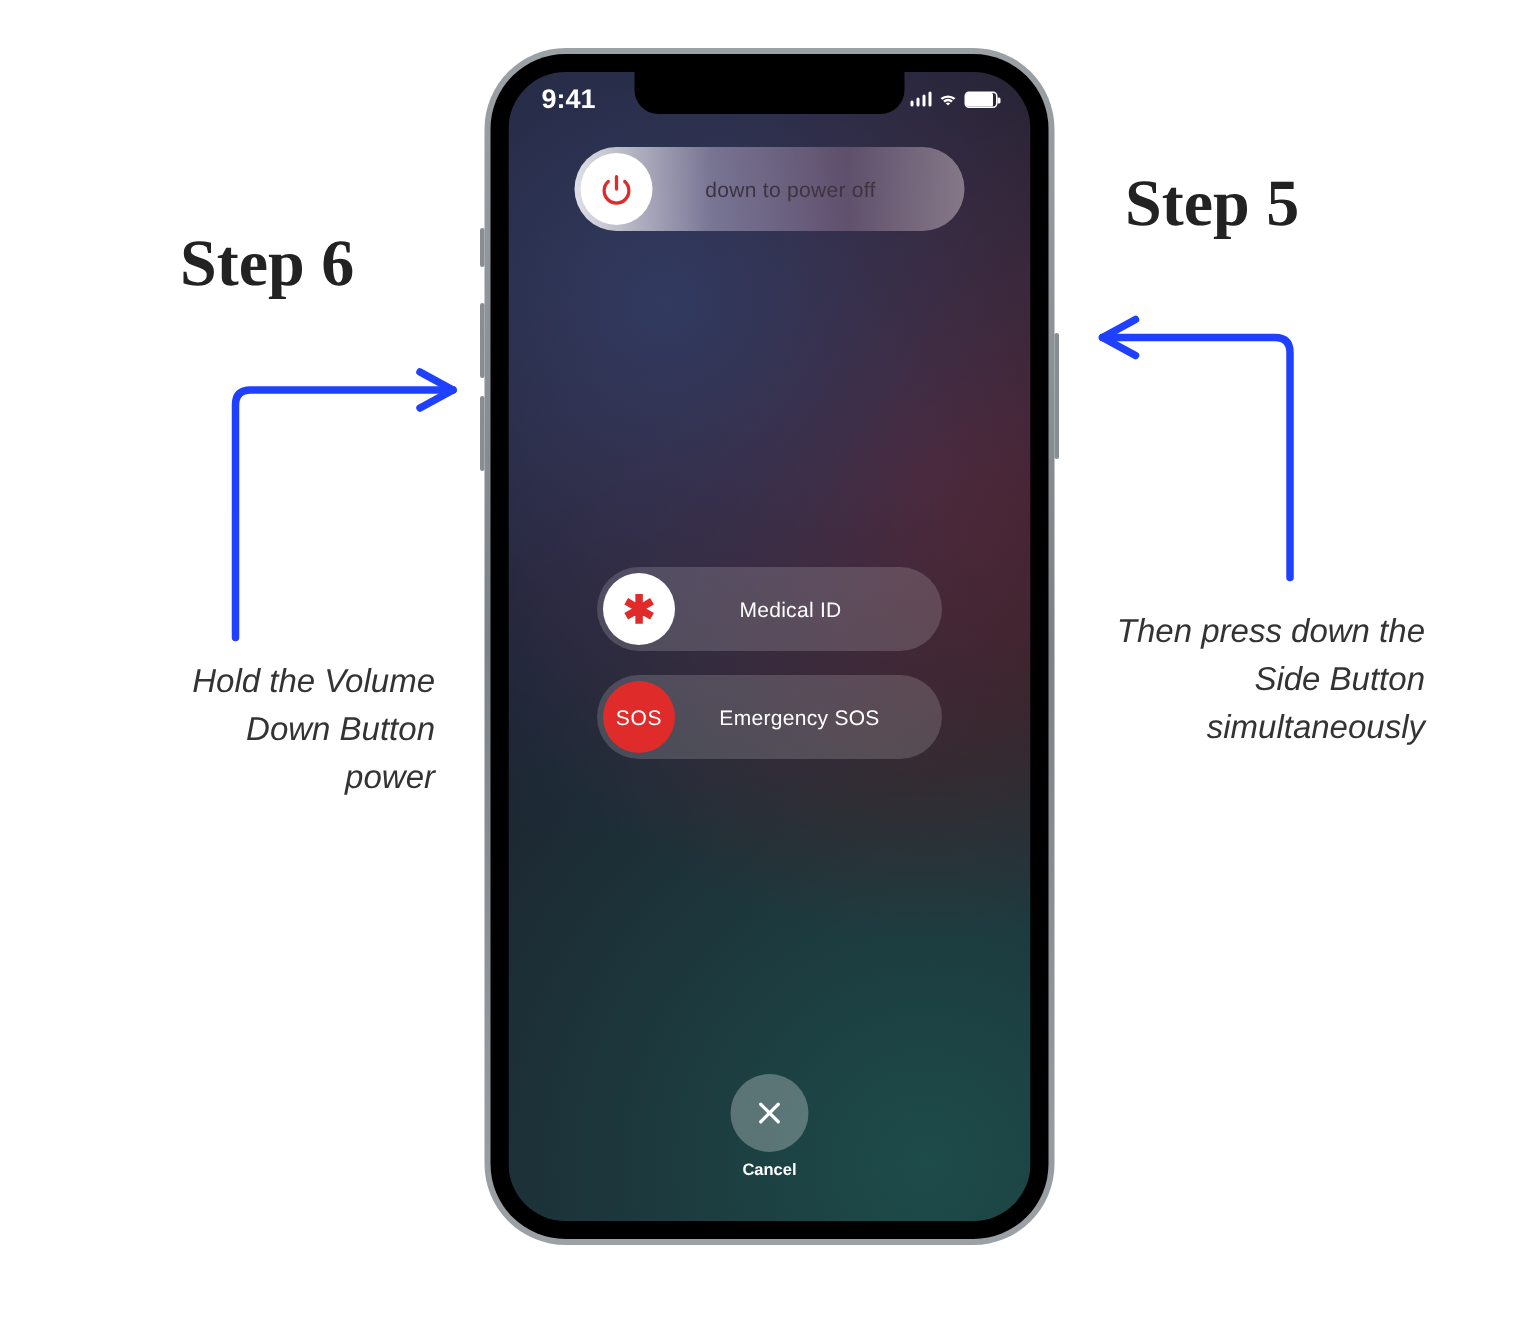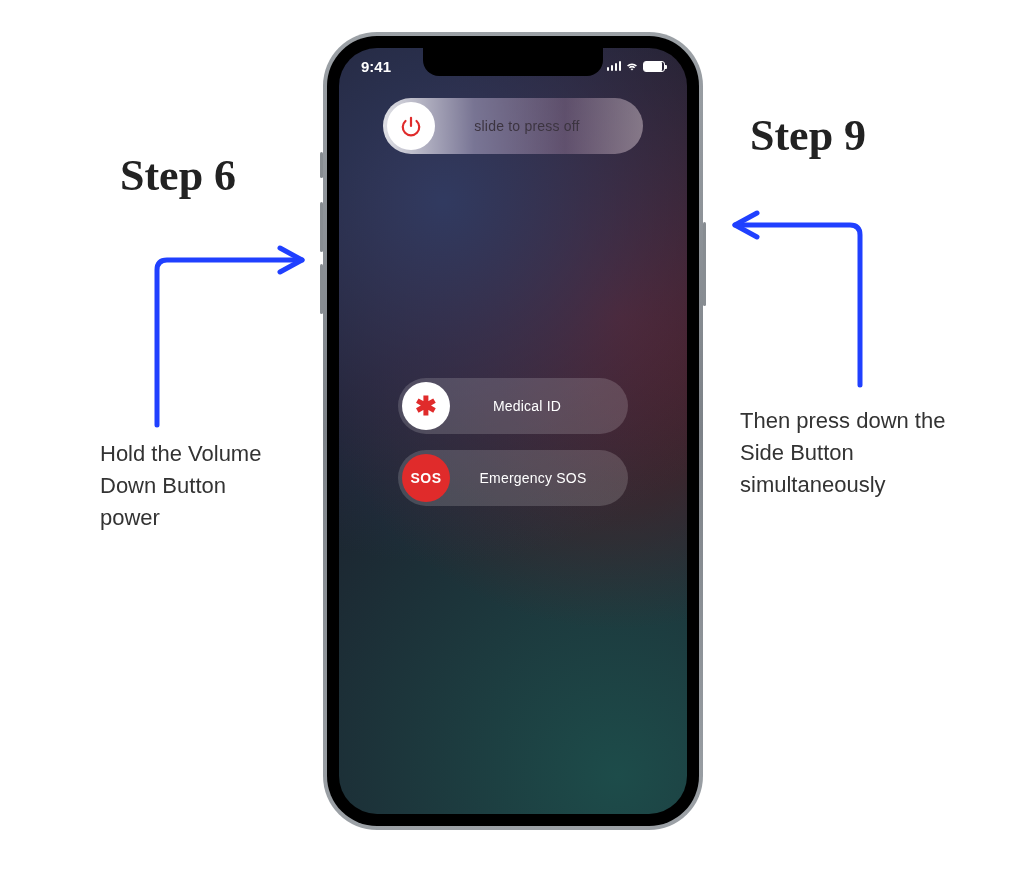--- a/index.html
+++ b/index.html
@@ -64,21 +64,21 @@
     position: absolute;
     top: 0;
     left: 0;
     right: 0;
     height: 30px;
     display: flex;
     justify-content: space-between;
     align-items: center;
     padding: 6px 22px 0;
     color: #fff;
-    font-size: 15px;
+    font-size: 18px;
     font-weight: 600;
     z-index: 4;
   }
   .status-right {
     display: flex;
     align-items: center;
     gap: 4px;
   }
   .bars {
     display: flex;
@@ -169,21 +169,21 @@
 
   
   .slider.sos {
     top: 402px;
     width: 230px;
     background: rgba(255,255,255,0.16);
   }
   .slider.sos .knob {
     background: #e02b2b;
     color: #fff;
-    font-weight: 700;
+    font-weight: 400;
     font-size: 14px;
     letter-spacing: 0.5px;
   }
   .slider.sos .label { color: #fff; margin-left: 12px; }
 
   
   .cancel-wrap {
     position: absolute;
     bottom: 28px;
     left: 50%;
@@ -228,23 +228,24 @@
     color: #222;
     font-family: Georgia, "Times New Roman", serif;
   }
   #step1-head { left: 120px; top: 150px; }
   #step2-head { left: 750px; top: 110px; }
 
   .step-body {
     position: absolute;
     font-size: 22px;
     color: #333;
-    text-align: left;
+    text-align: right;
     line-height: 1.45;
     font-family: "Segoe UI", Arial, sans-serif;
+    font-style: italic;
   }
   #step1-body { left: 100px; top: 438px; width: 190px; }
   #step2-body { left: 740px; top: 405px; width: 210px; }
 
   .arrow {
     position: absolute;
     stroke: #2040ff;
     stroke-width: 5;
     stroke-linecap: round;
     stroke-linejoin: round;
@@ -288,43 +289,51 @@
         </span>
       </div>
 
       <div class="slider power">
         <div class="knob">
           <svg width="22" height="22" viewBox="0 0 24 24" fill="none" stroke="currentColor" stroke-width="2.4" stroke-linecap="round">
             <path d="M12 3v9"></path>
               <path d="M18 6.5a9 9 0 1 1-12 0"></path>
           </svg>
         </div>
-        <div class="label">slide to press off</div>
+        <div class="label">down to power off</div>
       </div>
 
       <div class="slider medical">
         <div class="knob">✱</div>
         <div class="label">Medical ID</div>
       </div>
 
       <div class="slider sos">
         <div class="knob">SOS</div>
         <div class="label">Emergency SOS</div>
       </div>
 
+      <div class="cancel-wrap">
+        <div class="cancel-btn">
+          <svg width="20" height="20" viewBox="0 0 24 24" stroke="#fff" stroke-width="2.6" stroke-linecap="round">
+              <path d="M5 5l14 14M19 5L5 19"></path>
+            </svg>
+        </div>
+        <div class="cancel-label">Cancel</div>
+      </div>
 
     </div>
   </div>
 </div>
 
 <div id="step1-head" class="step-head">Step 6</div>
 <div id="step1-body" class="step-body">Hold the Volume Down Button power</div>
 <svg id="arrow1" class="arrow" viewBox="0 0 185 215">
   <path d="M15 210 L15 55 Q15 45 25 45 L160 45"></path>
   <path d="M160 45 l-22 -12 M160 45 l-22 12"></path>
 </svg>
 
-<div id="step2-head" class="step-head">Step 9</div>
+<div id="step2-head" class="step-head">Step 5</div>
 <div id="step2-body" class="step-body">Then press down the Side Button simultaneously</div>
 <svg id="arrow2" class="arrow" viewBox="0 0 185 215">
   <path d="M150 210 L150 60 Q150 50 140 50 L25 50"></path>
   <path d="M25 50 l22 -12 M25 50 l22 12"></path>
 </svg>
 
 </body></html>

